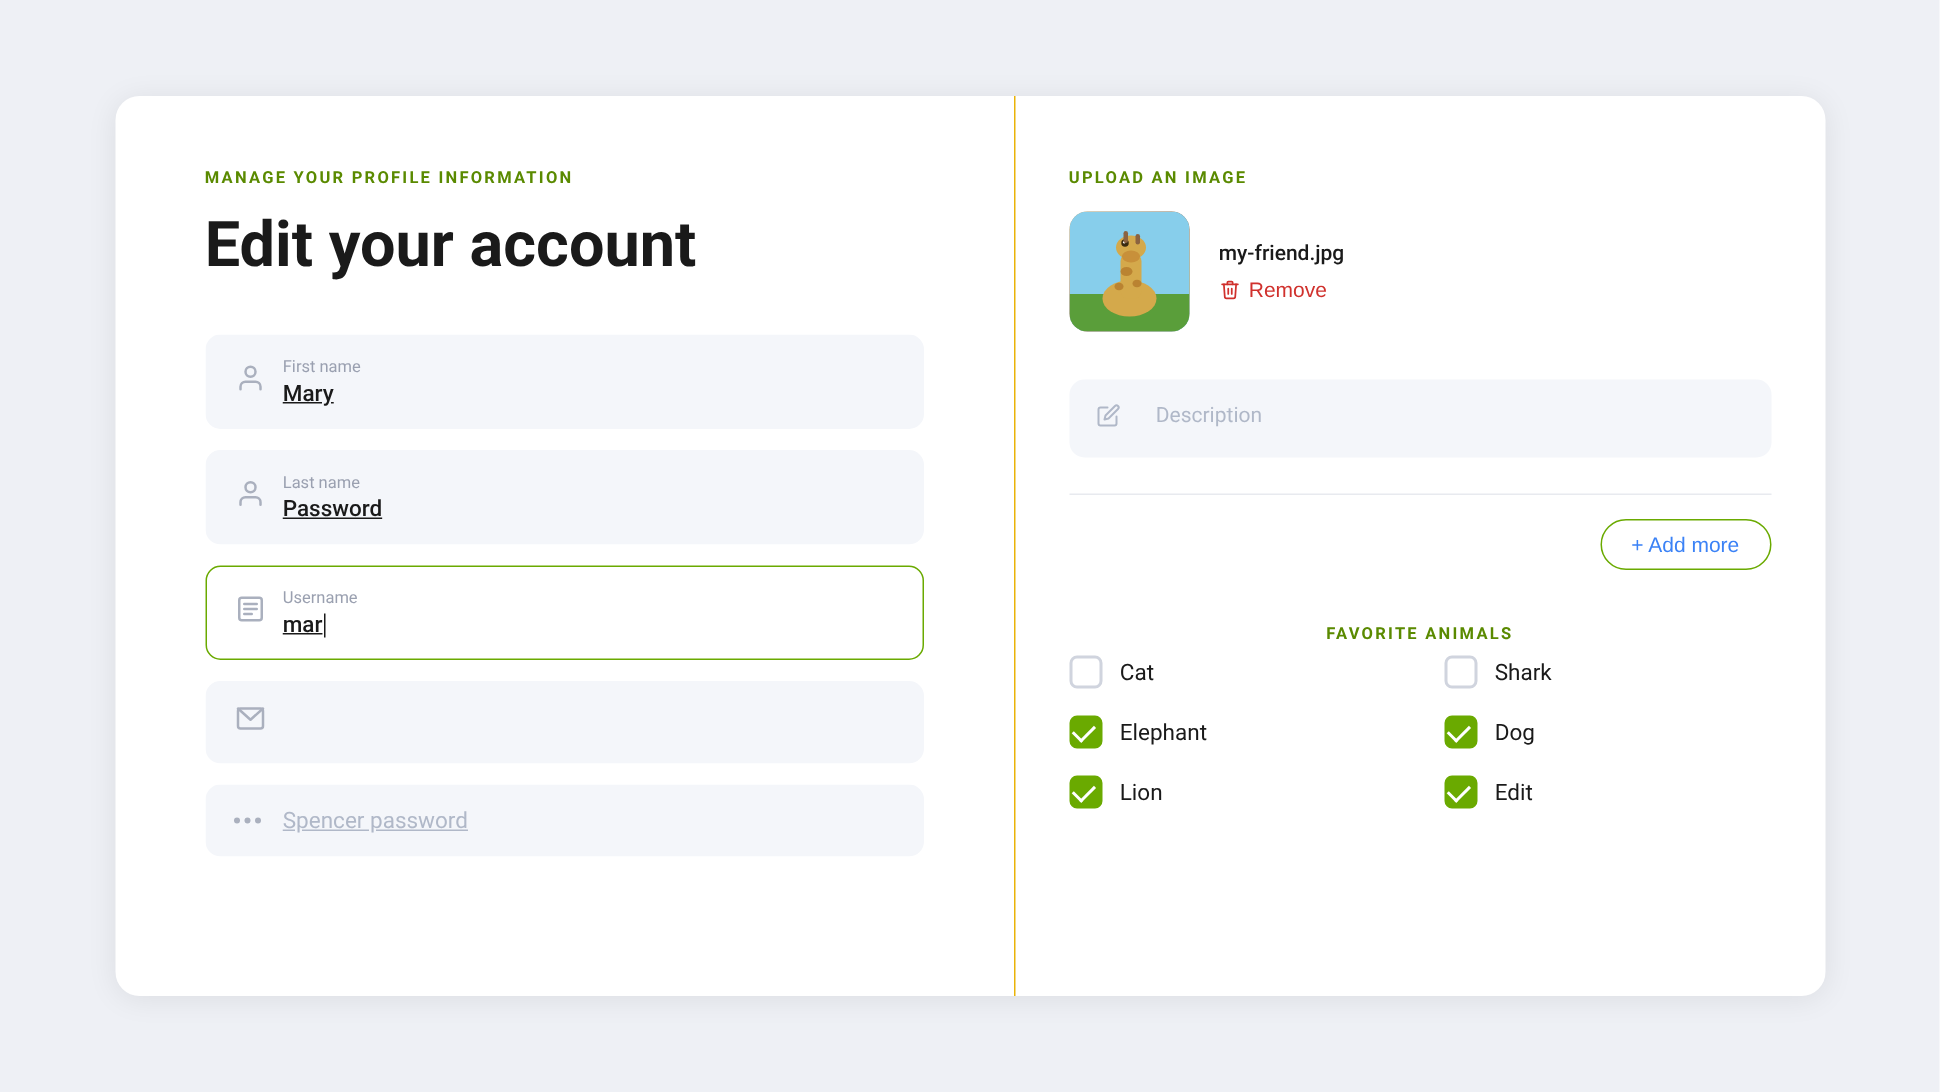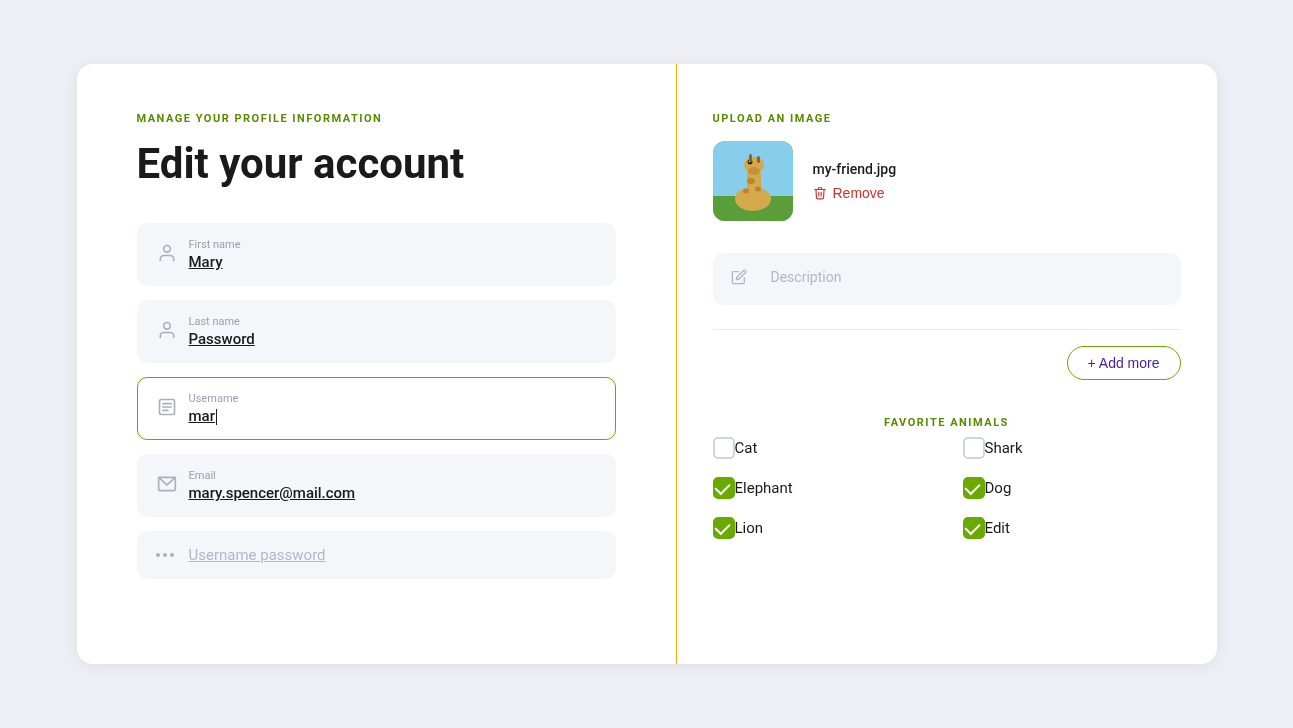--- a/index.html
+++ b/index.html
@@ -196,21 +196,21 @@
       border-top: 1px solid #e8eaef;
       padding-top: 16px;
       margin-bottom: 36px;
     }
 
     .add-more-btn {
       display: flex;
       align-items: flex-end;
       gap: 6px;
       border: 1.5px solid #6aaa00;
-      color: #4c1d95;
+      color: #3b82f6;
       background: #fff;
       border-radius: 20px;
       padding: 8px 20px;
       font-size: 14px;
       font-weight: 500;
       cursor: pointer;
     }
 
     .animals-section .section-label {
       margin-bottom: 8px;
@@ -219,20 +219,21 @@
 
     .animals-grid {
       display: grid;
       grid-template-columns: 1fr 1fr;
       gap: 18px 32px;
     }
 
     .animal-item {
       display: flex;
       align-items: center;
+      gap: 12px;
       font-size: 15px;
       color: #1a1a1a;
     }
 
     .checkbox {
       width: 22px;
       height: 22px;
       border-radius: 5px;
       border: 2px solid #d0d4de;
       display: flex;
@@ -324,37 +325,33 @@
       </div>
     </div>
 
     <div class="form-field">
       <div class="field-icon">
         <svg width="20" height="20" viewBox="0 0 24 24" fill="none" stroke="#aab0be" stroke-width="2" stroke-linecap="round" stroke-linejoin="round">
           <rect x="2" y="4" width="20" height="16" rx="2"></rect>
           <polyline points="2,4 12,13 22,4"></polyline>
         </svg>
       </div>
-      <div class="field-content">
-        <span class="field-label">Email</span>
-        <span class="field-value">mary.spencer@mail.com</span>
-      </div>
     </div>
 
 
     <div class="form-field">
       <div class="field-icon">
         <div class="dots-icon">
           <span></span>
             <span></span>
             <span></span>
         </div>
       </div>
       <div class="field-content">
-        <span class="field-value placeholder">Username password</span>
+        <span class="field-value placeholder">Spencer password</span>
       </div>
     </div>
   </div>
 
   <div class="right-panel">
 
     <div class="upload-section">
       <div class="section-label">UPLOAD AN IMAGE</div>
       <div class="image-row">
 

